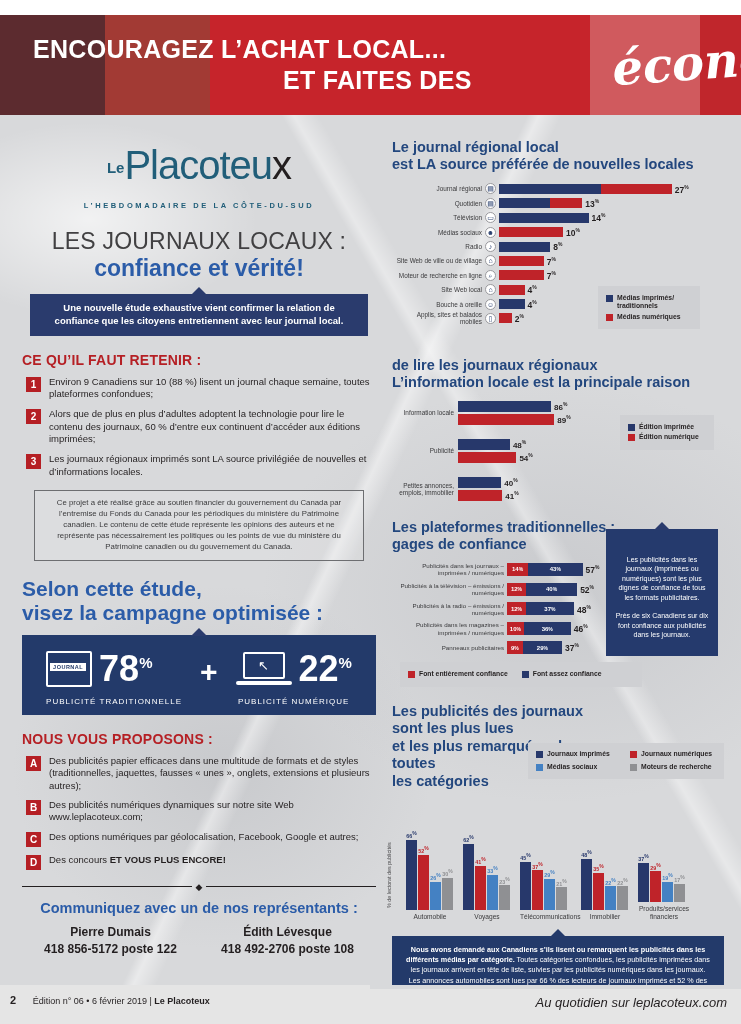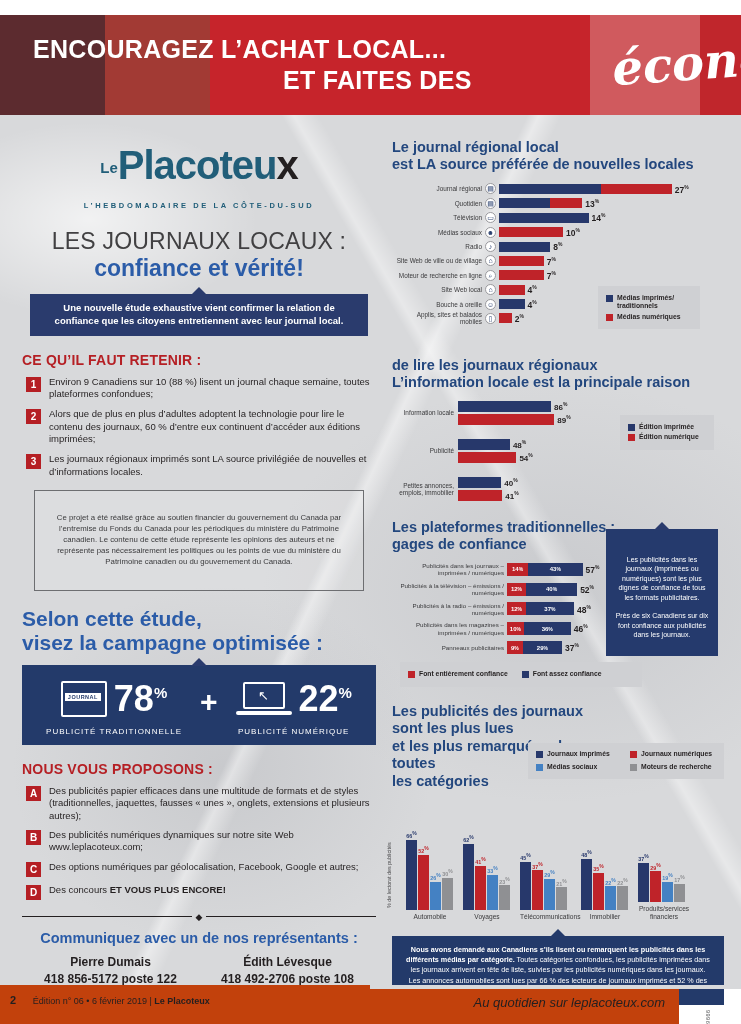--- a/index.html
+++ b/index.html
@@ -22,21 +22,21 @@
       radial-gradient(ellipse 420px 300px at 75% 55%, rgba(167,169,175,.30), transparent 70%),
       radial-gradient(ellipse 300px 260px at 30% 75%, rgba(160,162,168,.28), transparent 70%),
       #d8d9db; }
 
   .col-left { position:absolute; left:22px; top:28px; width:354px; }
   .col-right { position:absolute; left:392px; top:24px; width:332px; }
 
   
   .logo-wrap { text-align:center; margin-bottom:18px; }
   .logo-le { font-size:15px; font-weight:bold; color:#215e79; vertical-align:6px; }
-  .logo-name { font-size:40px; font-weight:bold; color:#215e79; letter-spacing:-1px; }
+  .logo-name { font-size:40px; font-weight:normal; color:#215e79; letter-spacing:-1px; }
   .logo-x { color:#231f20; }
   .logo-tag { font-size:7.5px; letter-spacing:2.6px; color:#215e79; font-weight:bold; margin-top:13px; }
 
   .headline { text-align:center; margin:14px 0 12px; }
   .headline-1 { font-size:23px; color:#414042; letter-spacing:.2px; }
   .headline-2 { font-size:23px; font-weight:bold; color:#2b5ca8; }
 
   .bluebox { position:relative; background:#2a3b6d; color:#fff; text-align:center;
     font-size:9.5px; font-weight:bold; padding:8px 14px; line-height:1.35; margin:12px 8px 0; }
   .notch::before { content:""; position:absolute; top:-7px; left:50%; margin-left:-8px;
@@ -45,27 +45,27 @@
   .red-heading { color:#b51f24; font-weight:bold; font-size:14px; margin:16px 0 8px; letter-spacing:.2px;}
   .kitem { display:flex; margin-bottom:8px; }
   .kbadge { flex:0 0 15px; height:15px; background:#b51f24; color:#fff; font-weight:bold; font-size:10px;
     display:flex; align-items:center; justify-content:center; margin:1px 8px 0 4px; }
   .ktext { font-size:9.5px; line-height:1.3; color:#231f20; }
 
   .footnotes { margin:10px 0 0 6px; }
   .footnotes li { list-style:none; font-style:italic; font-size:7.5px; color:#4d4d4f; line-height:1.5; }
   .footnotes li::before { content:"• "; }
 
-  .disclaimer { border:1px solid #6d6e71; margin:12px 12px 0; padding:22px 10px; text-align:center;
+  .disclaimer { border:1px solid #6d6e71; margin:12px 12px 0; padding:7px 10px; text-align:center;
     font-size:7.8px; line-height:1.4; color:#3a3a3c; background:rgba(255,255,255,.12); }
 
   .campaign-title { margin:16px 0 10px; font-size:21px; font-weight:bold; color:#2b5ca8; line-height:1.15; }
   .campaign-box { position:relative; background:#233a6a; padding:12px 10px 9px; display:flex; justify-content:center; gap:18px; }
   .cg { text-align:center; }
-  .cg-top { display:flex; align-items:center; gap:7px; justify-content:center; height:44px;}
+  .cg-top { display:flex; align-items:center; gap:7px; height:44px;}
   .big-pct { font-size:36px; font-weight:bold; color:#fff; line-height:1;}
   .big-pct sup { font-size:15px; }
   .plus { font-size:30px; font-weight:bold; color:#fff; align-self:center; margin-top:-8px;}
   .cg-label { color:#fff; font-size:8px; letter-spacing:1px; margin-top:6px; }
   .np { width:46px; height:36px; border:2px solid #fff; border-radius:2px; padding:2px; text-align:left;}
   .np-band { display:inline-block; background:#fff; color:#233a6a; font-size:5.5px; font-weight:bold; padding:1px 3px; letter-spacing:.5px;}
   .np-line { height:2px; background:#fff; margin:3px 1px 0; }
   .lap { width:42px; height:27px; border:2px solid #fff; border-radius:2px; color:#fff; font-size:13px; display:flex; align-items:center; justify-content:center;}
   .lap-wrap { display:flex; flex-direction:column; align-items:center; }
   .lap-base { width:56px; height:4px; background:#fff; border-radius:2px; margin-top:2px; }
@@ -151,21 +151,21 @@
   .nmc-text { font-size:10.5px; color:#27567d; line-height:1.15; }
   .flag { display:inline-flex; width:58px; height:29px; border:1px solid #d9d9db; }
   .flag .bar { width:15px; background:#c6242b; }
   .flag .mid { flex:1; background:#fff; display:flex; align-items:center; justify-content:center; }
   .pc { display:flex; align-items:center; gap:8px; }
   .pc-text { font-size:13px; color:#231f20; line-height:1.15; }
 
   .side-code { position:absolute; right:30px; top:895px; writing-mode:vertical-rl; font-size:5.5px; color:#58595b; letter-spacing:.5px;}
 
   
-  .footer { position:absolute; top:985px; left:0; width:679px; height:39px; background:#c2410c; }
+  .footer { position:absolute; top:985px; left:0; width:741px; height:39px; background:#e5e5e5; }
   .footer-rule { position:absolute; top:0; left:370px; width:371px; height:4px; background:#d8d9db; }
   .footer-left { position:absolute; left:10px; top:9px; font-size:9px; color:#231f20; }
   .fpage { font-weight:bold; font-size:11px; margin-right:14px; }
   .fbrand { font-weight:bold; }
   .footer-right { position:absolute; right:14px; top:10px; font-size:13px; font-style:italic; color:#231f20; }
 </style>
 </head>
 <body>
 
 <div class="banner">

